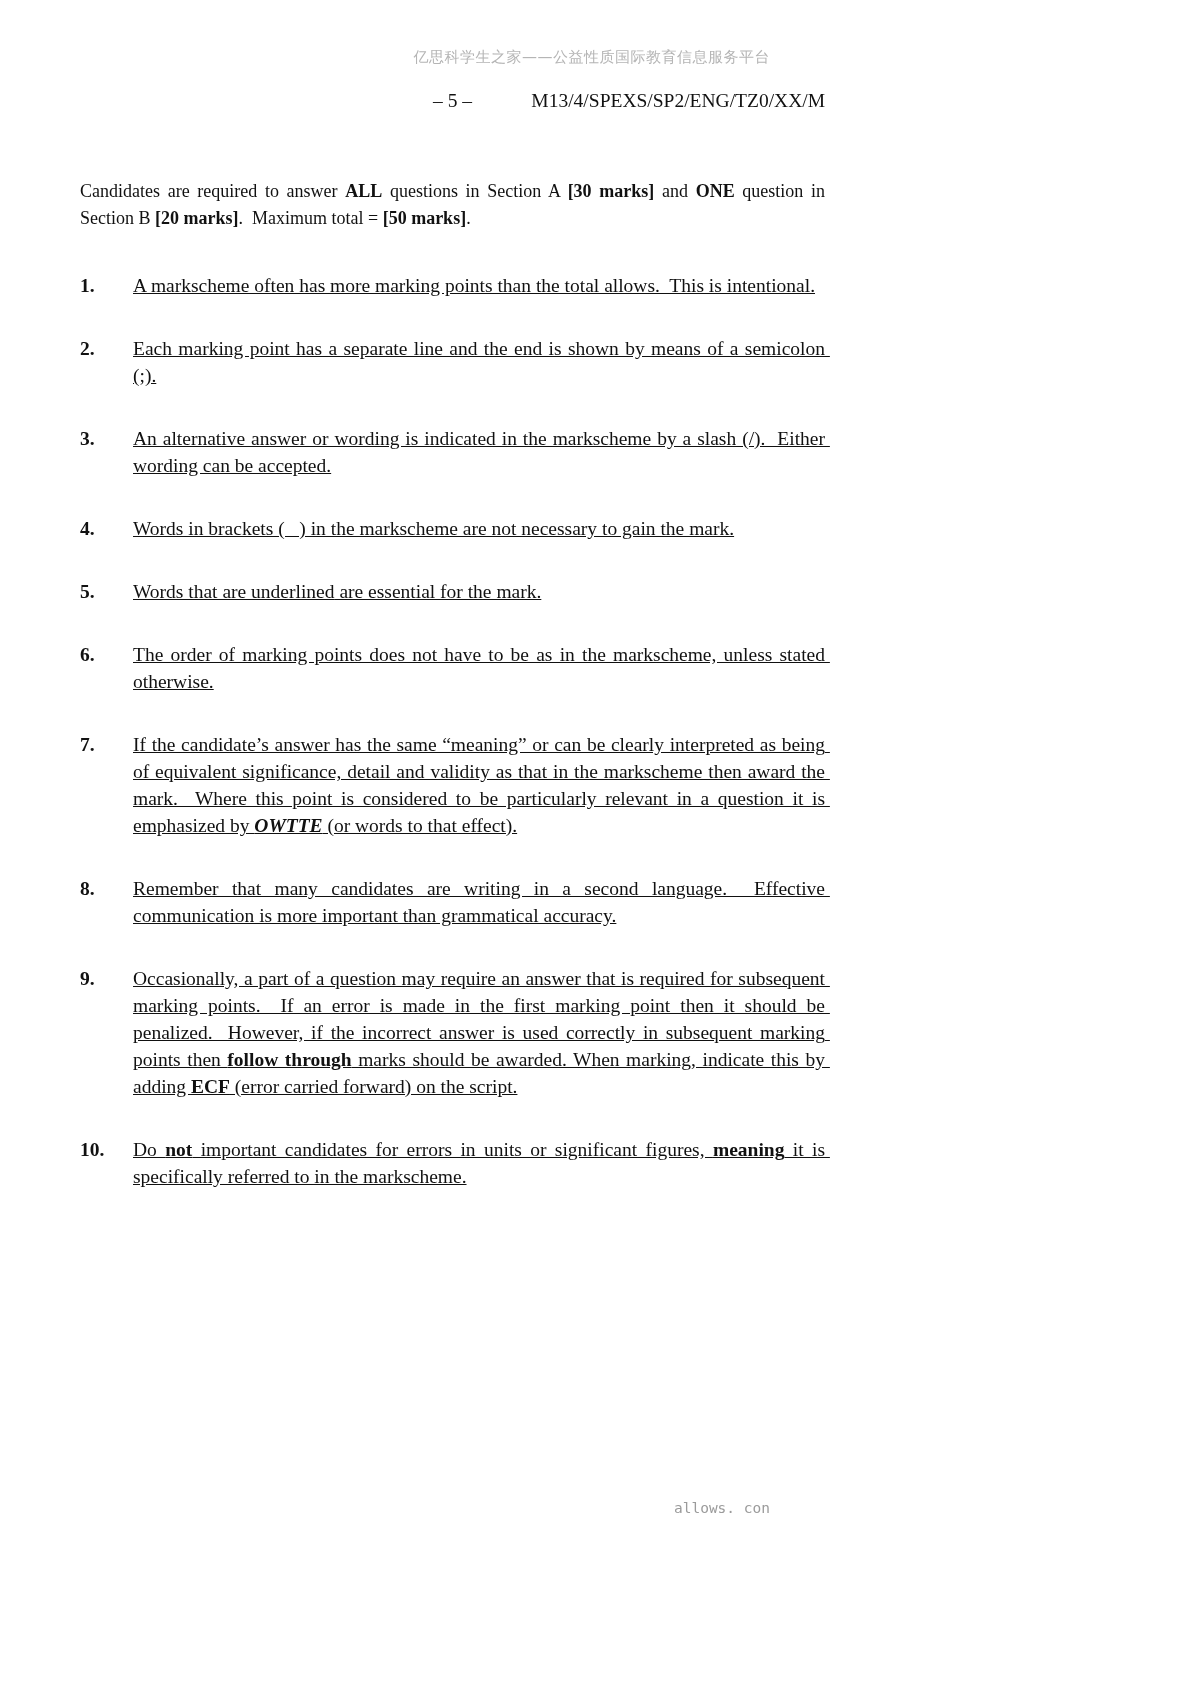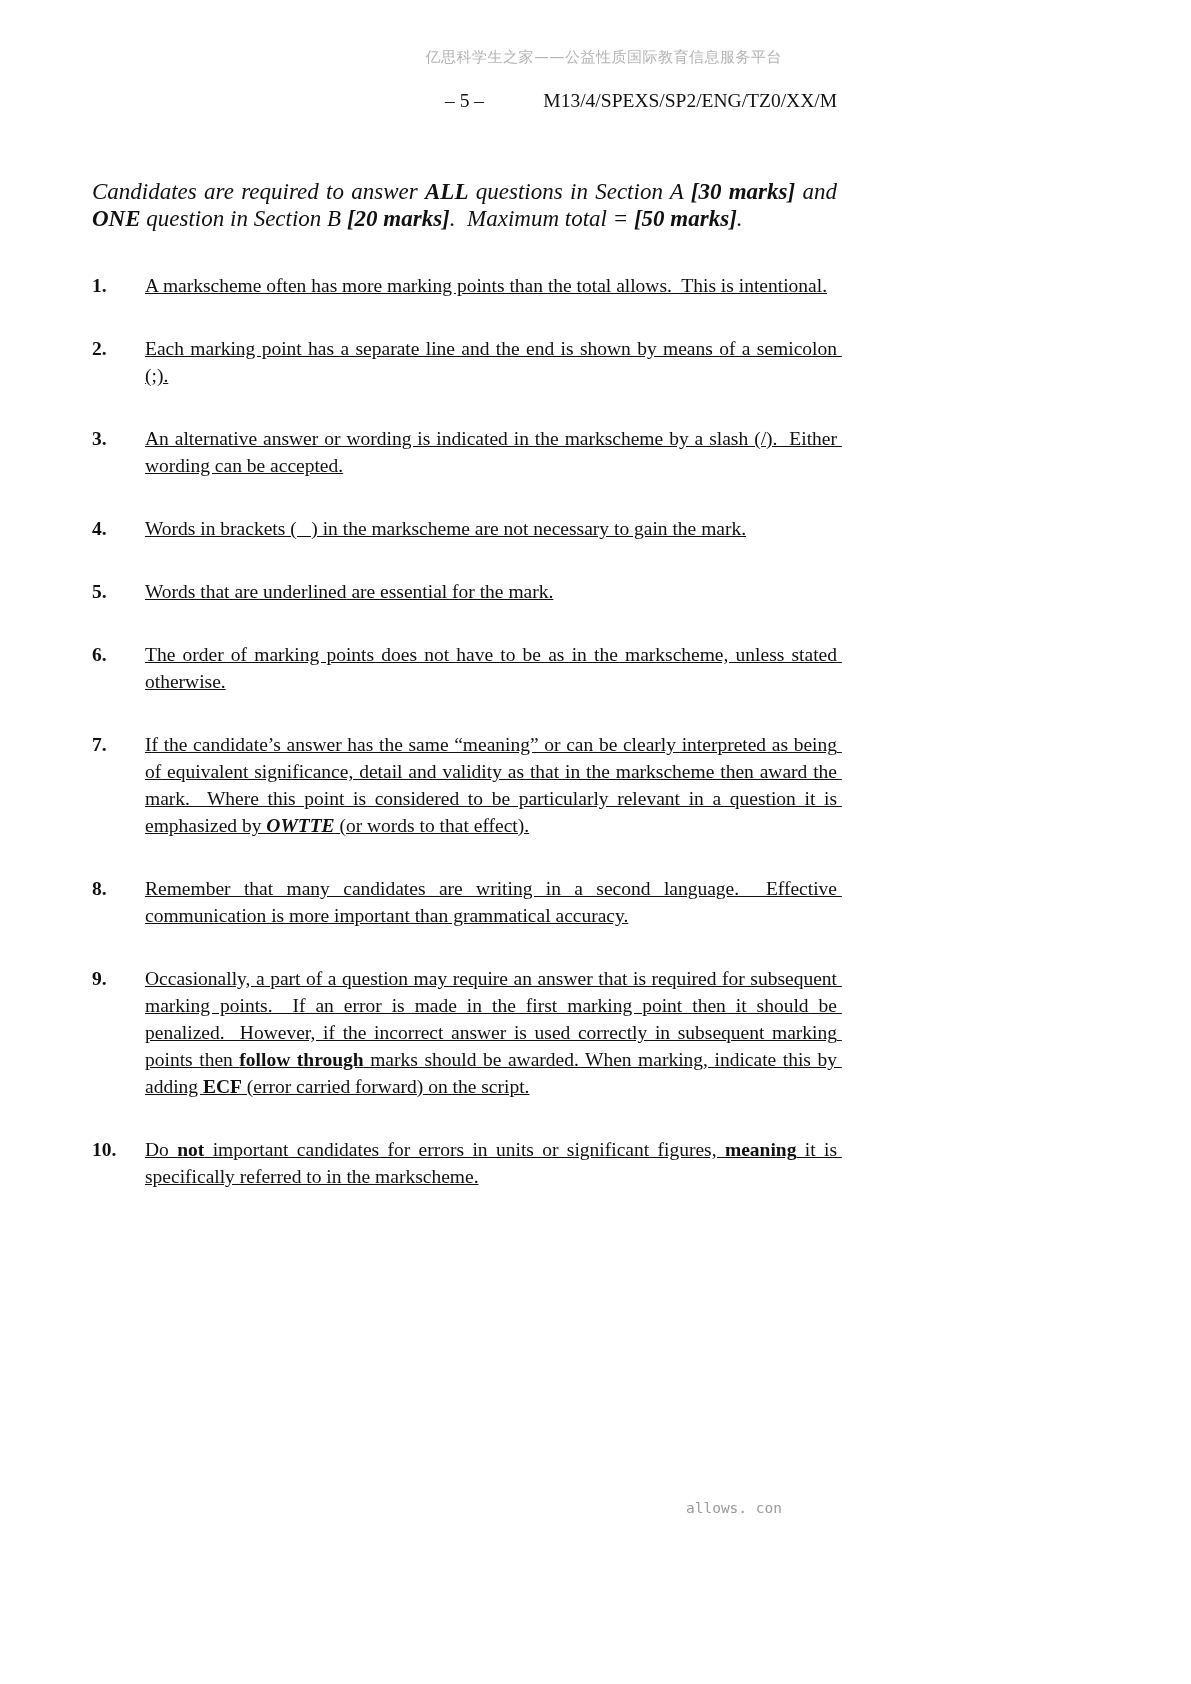--- a/index.html
+++ b/index.html
@@ -5,21 +5,20 @@
   * { margin: 0; padding: 0; box-sizing: border-box; }
   html, body { background: #ffffff; }
   .page {
     position: relative;
     width: 986px;
     height: 1684px;
     background: #ffffff;
     font-family: "Liberation Serif", serif;
     color: #111111;
     overflow: hidden;
-    margin-left: 12px;
   }
   .watermark-top {
     position: absolute;
     top: 48px;
     right: 216px;
     font-family: "DejaVu Sans", "Liberation Sans", sans-serif;
     font-size: 15px;
     color: #b5b5b5;
     letter-spacing: 0.5px;
   }
@@ -50,25 +49,24 @@
     line-height: 30px;
   }
   h2.sub-heading {
     font-size: 19.5px;
     font-weight: bold;
     margin-top: 22px;
     line-height: 27px;
   }
   p.intro {
     margin-top: 18px;
-    font-size: 23px;
+    font-size: 18px;
     line-height: 27px;
     text-align: justify;
     white-space: pre-wrap;
-    font-style: italic;
   }
   .items {
     margin-top: 40px;
   }
   .item {
     display: flex;
     margin-bottom: 36px;
     font-size: 19.5px;
     line-height: 27px;
   }

